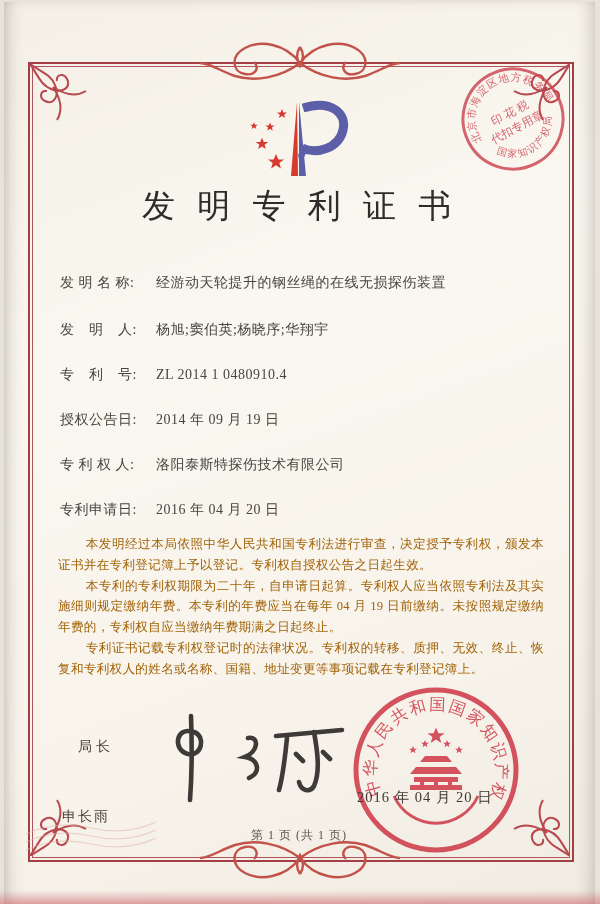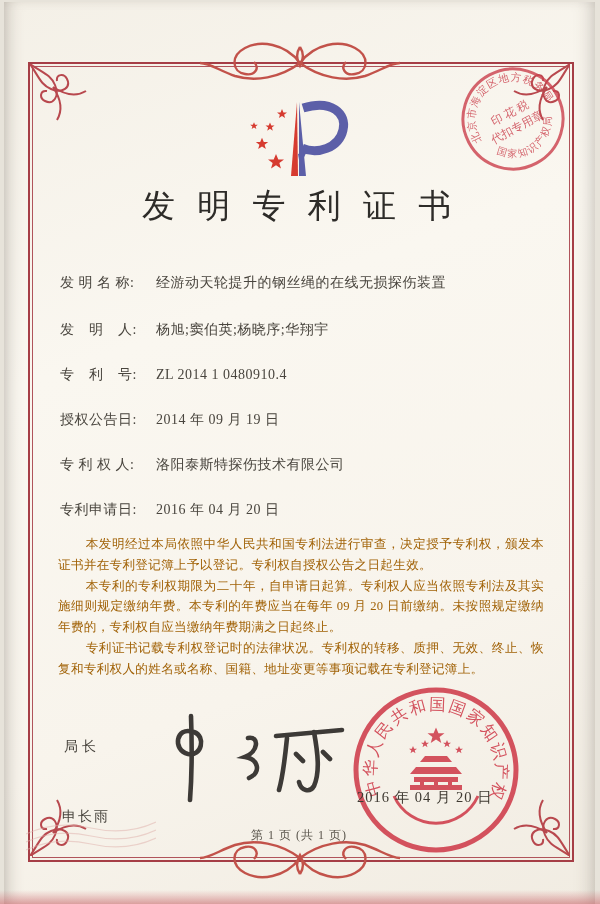--- a/index.html
+++ b/index.html
@@ -35,21 +35,21 @@
     left:60px;font-size:14px;color:#49453e;letter-spacing:.5px;white-space:nowrap;
   }
   .field .lbl{display:inline-block;min-width:86px;}
   .field .val{margin-left:6px;}
   .paras{
     left:58px;top:534px;width:486px;
     font-size:12.6px;line-height:20.8px;color:#a16207;
     text-align:justify;letter-spacing:.3px;
   }
   .paras p{margin:0;text-indent:2.2em;}
-  .signer-title{left:64px;top:738px;font-size:14px;letter-spacing:4px;color:#48443d;}
+  .signer-title{left:78px;top:738px;font-size:14px;letter-spacing:4px;color:#48443d;}
   .signer-name{left:62px;top:768px;font-size:14px;letter-spacing:2px;color:#48443d;margin-top:40px;}
   .footer{
     left:28px;top:827px;width:542px;text-align:center;
     font-size:12px;color:#59544b;letter-spacing:1px;
   }
   .seal-date{
     left:357px;top:788px;font-size:14.5px;color:#3e3931;letter-spacing:1px;
     font-weight:500;z-index:5;
   }
   .tax-seal{left:456px;top:62px;width:114px;height:114px;transform:rotate(-28deg);opacity:.82;}
@@ -172,21 +172,21 @@
     <span class="lbl">专 利 权 人:</span>
     <span class="val">洛阳泰斯特探伤技术有限公司</span>
   </div>
   <div class="field abs" style="top:501px">
     <span class="lbl">专利申请日:</span>
     <span class="val">2016 年 04 月 20 日</span>
   </div>
 
   <div class="paras abs">
     <p>本发明经过本局依照中华人民共和国专利法进行审查，决定授予专利权，颁发本证书并在专利登记簿上予以登记。专利权自授权公告之日起生效。</p>
-    <p>本专利的专利权期限为二十年，自申请日起算。专利权人应当依照专利法及其实施细则规定缴纳年费。本专利的年费应当在每年 09 月 20 日前缴纳。未按照规定缴纳年费的，专利权自应当缴纳年费期满之日起终止。</p>
+    <p>本专利的专利权期限为二十年，自申请日起算。专利权人应当依照专利法及其实施细则规定缴纳年费。本专利的年费应当在每年 04 月 19 日前缴纳。未按照规定缴纳年费的，专利权自应当缴纳年费期满之日起终止。</p>
     <p>专利证书记载专利权登记时的法律状况。专利权的转移、质押、无效、终止、恢复和专利权人的姓名或名称、国籍、地址变更等事项记载在专利登记簿上。</p>
   </div>
 
   <svg class="waves abs" viewBox="0 0 130 90">
     <g fill="none" stroke="#dfb0ab" stroke-width="1.2">
       <path d="M0,62 Q30,48 65,56 T130,50"></path>
       <path d="M0,70 Q30,56 65,64 T130,58"></path>
       <path d="M0,78 Q30,64 65,72 T130,66"></path>
     </g>
   </svg>

